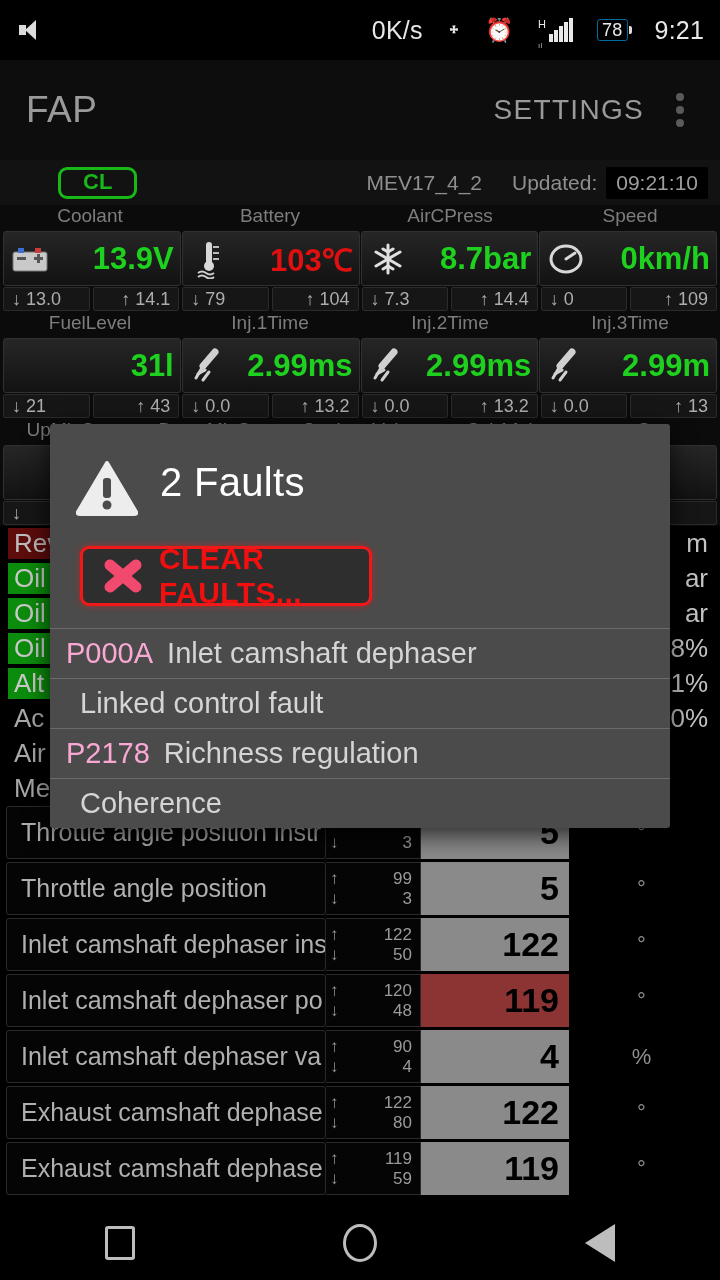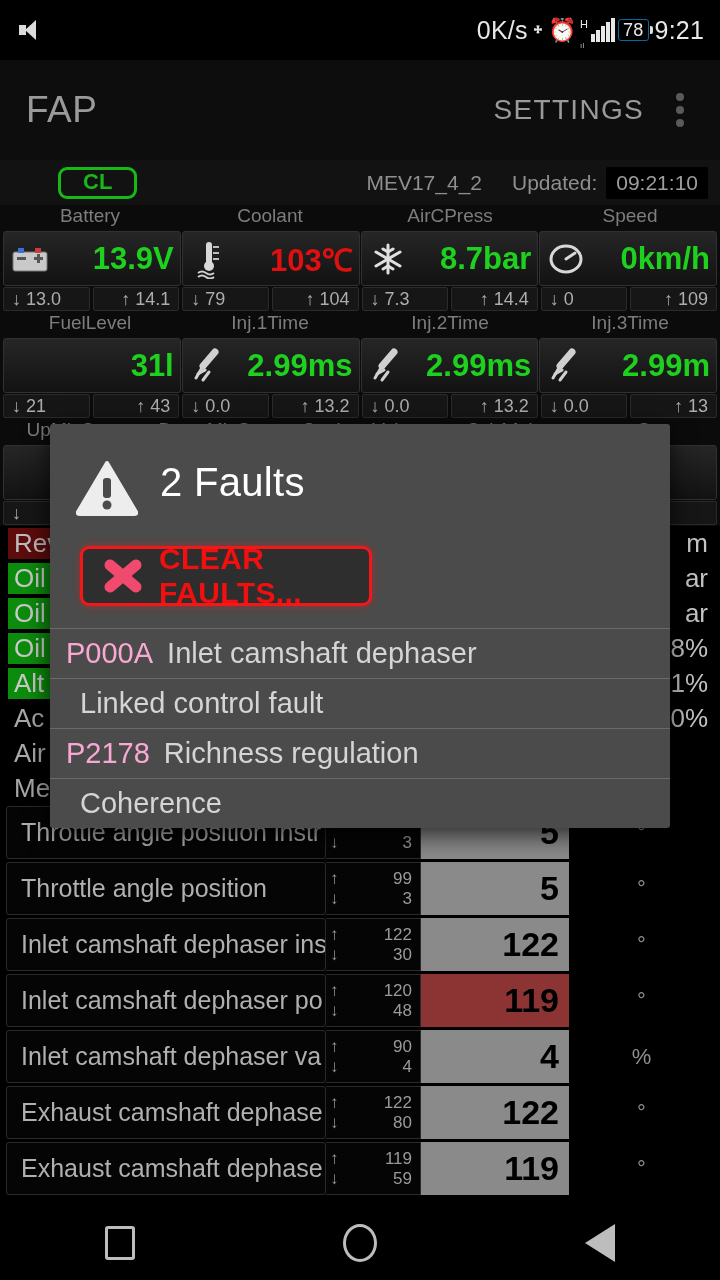--- a/index.html
+++ b/index.html
@@ -5,21 +5,21 @@
   * { margin:0; padding:0; box-sizing:border-box; }
   html,body{ width:720px; height:1280px; background:#000; overflow:hidden; }
   body{ font-family:"Liberation Sans", sans-serif; }
 
   
   .statusbar{
     height:60px; background:#000; display:flex; align-items:center;
     padding:0 16px; color:#e8e8e8; position:relative;
   }
   .sb-left{ display:flex; align-items:center; }
-  .sb-right{ margin-left:auto; display:flex; align-items:center; gap:3px; font-size:25px; letter-spacing:.2px;}
+  .sb-right{ margin-left:auto; display:flex; align-items:center; gap:24px; font-size:25px; letter-spacing:.2px;}
   .mute-ic{ width:26px;height:26px; position:relative; }
   .mute-ic::before{
     content:""; position:absolute; left:3px; top:8px; width:7px; height:10px; background:#dcdcdc;
   }
   .mute-ic::after{
     content:""; position:absolute; left:9px; top:3px; width:0;height:0;
     border-top:10px solid transparent; border-bottom:10px solid transparent; border-right:11px solid #dcdcdc;
   }
   .bt-ic{ font-size:24px; line-height:1; }
   .alarm-ic{ font-size:23px; line-height:1; }
@@ -190,22 +190,22 @@
 <div class="infobar">
   <div class="cl-badge">CL</div>
   <div class="ecu">MEV17_4_2</div>
   <div class="upd">Updated:</div>
   <div class="upd-val">09:21:10</div>
 </div>
 
 <div class="gauges">
 
   <div class="g-labels">
+    <div>Coolant</div>
     <div>Battery</div>
-    <div>Coolant</div>
     <div>AirCPress</div>
     <div>Speed</div>
   </div>
   <div class="g-row">
     <div class="g-cell">
       <span class="g-ic">
         <svg width="36" height="26" viewBox="0 0 36 26">
             <rect x="1" y="6" width="34" height="19" rx="2" fill="#c9c9c9" stroke="#777"></rect>
             <rect x="6" y="2" width="6" height="5" fill="#3b6fd4"></rect>
             <rect x="23" y="2" width="6" height="5" fill="#cc3b3b"></rect>
@@ -412,21 +412,21 @@
   </div>
   <div class="trow">
     <div class="t-name">Inlet camshaft dephaser ins</div>
     <div class="t-mm">
       <div>
           <span class="arr">↑</span>
           <span>122</span>
         </div>
       <div>
           <span class="arr">↓</span>
-          <span>30</span>
+          <span>50</span>
         </div>
     </div>
     <div class="t-val">122</div>
     <div class="t-unit">°</div>
   </div>
   <div class="trow">
     <div class="t-name">Inlet camshaft dephaser po</div>
     <div class="t-mm">
       <div>
           <span class="arr">↑</span>

